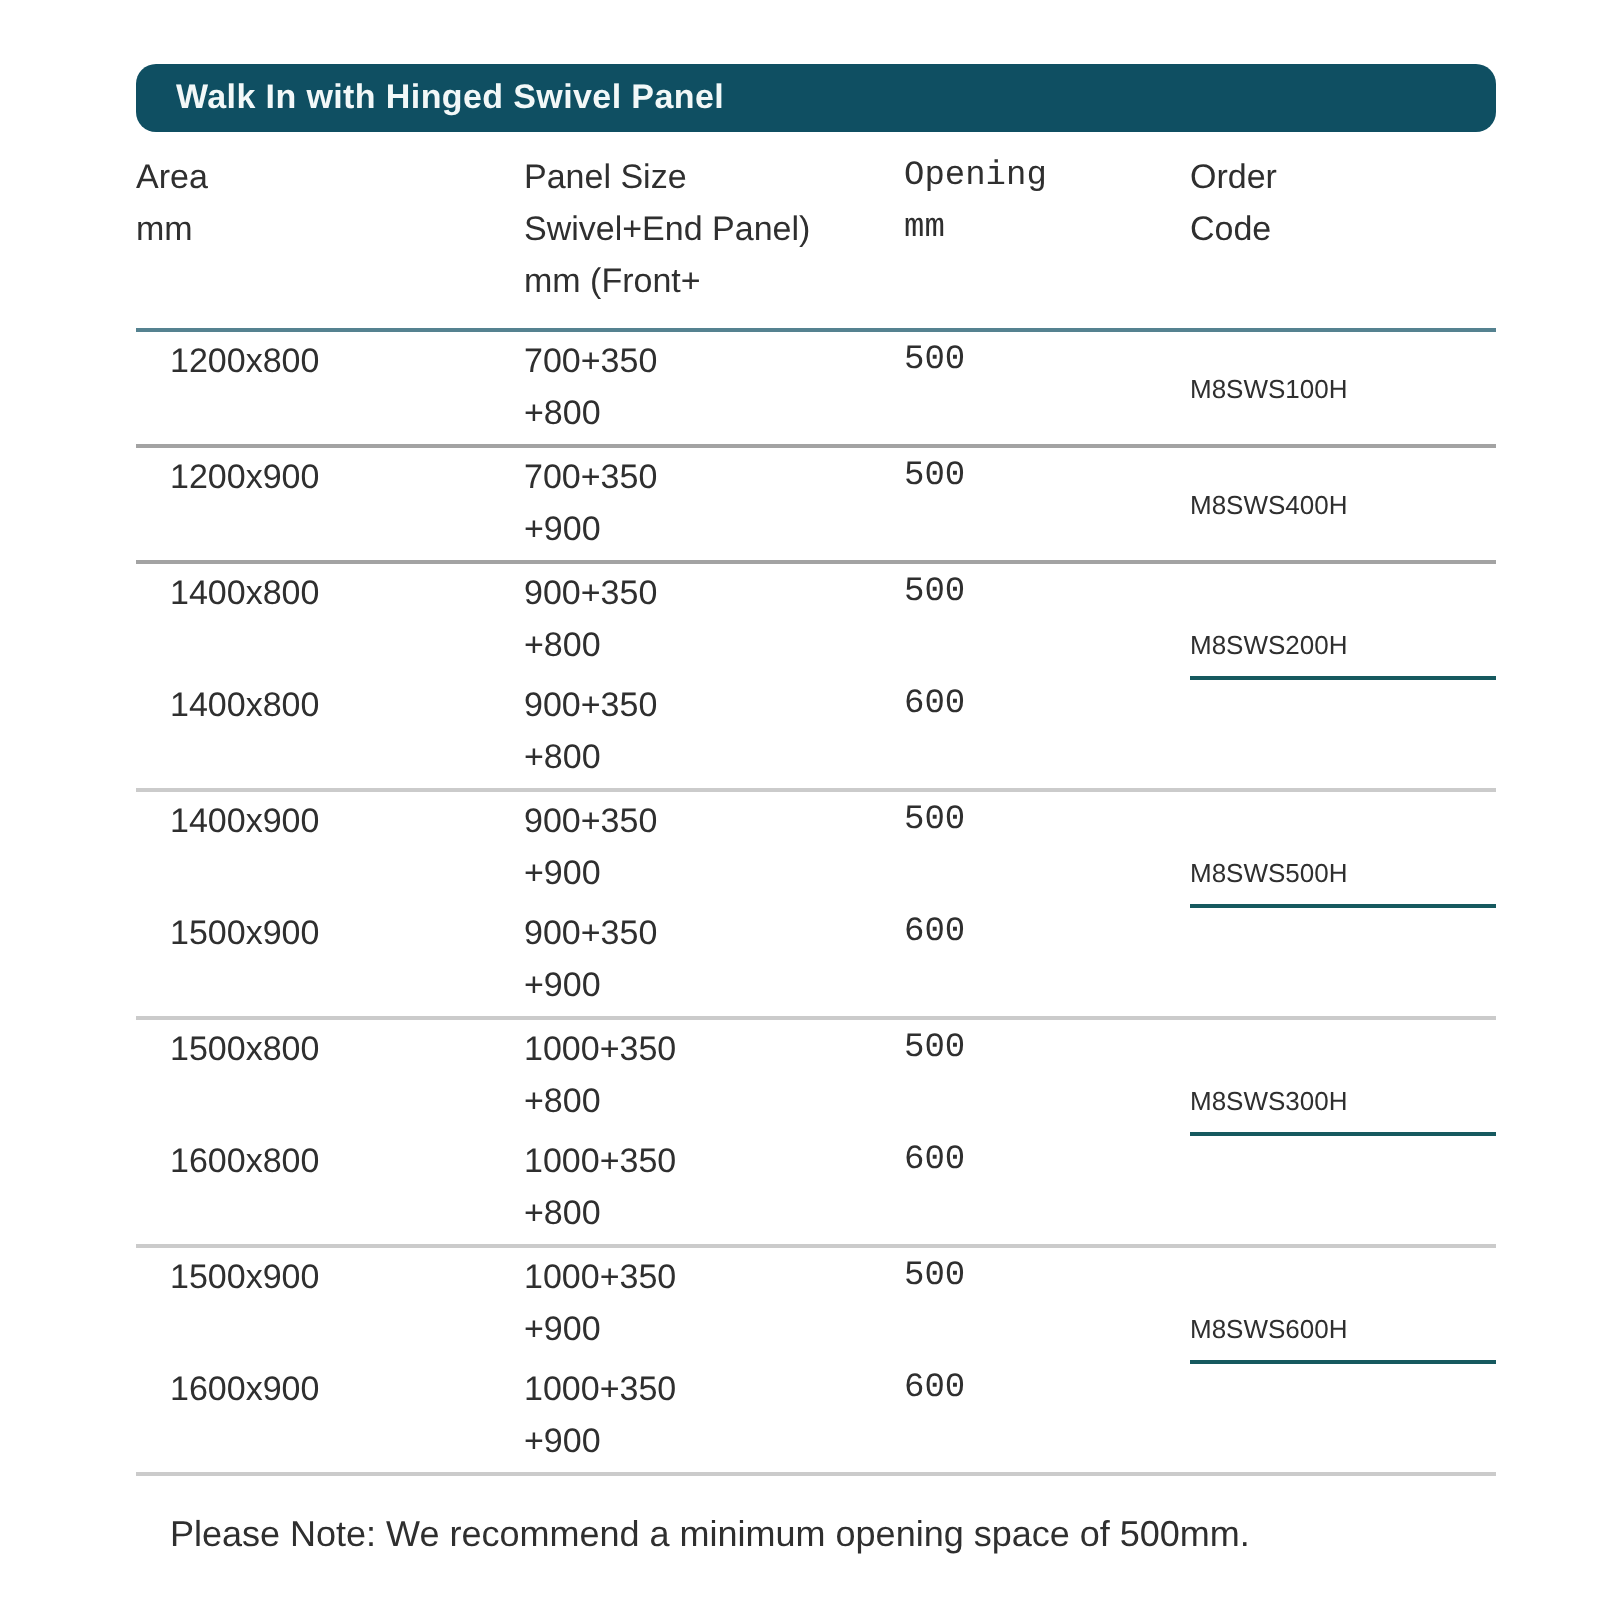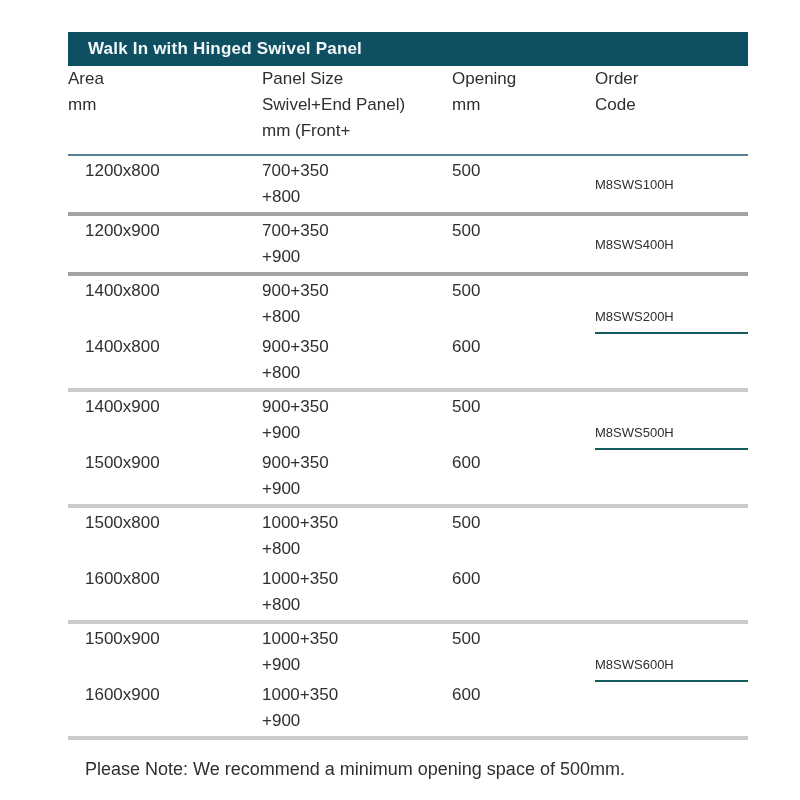--- a/index.html
+++ b/index.html
@@ -7,35 +7,35 @@
     width:800px;height:800px;background:#ffffff;
     font-family:"Liberation Sans","DejaVu Sans",sans-serif;
     color:#2f2f2f;overflow:hidden;
   }
   .content{margin-left:68px;width:680px;}
 
   .title-band{
     margin-top:32px;height:34px;line-height:34px;
     background:#0f4f62;color:#f2f8f8;
     font-size:17px;font-weight:600;letter-spacing:.2px;
-    padding-left:20px;box-sizing:border-box;
+    padding-left:20px;box-sizing:border-box;border-radius:10px;
   }
 
   .grid{display:grid;grid-template-columns:194px 190px 143px 1fr;}
 
-  .col-head{padding-bottom:10px;}
+  .col-head{padding-top:10px;padding-bottom:10px;}
   .col-head .cell{padding:0;}
   .head-rule{height:2px;background:#558290;}
 
-  .group{border-bottom:4px solid #a3a3a3;}
+  .group{border-bottom:2px solid #a3a3a3;}
   .group:last-of-type{border-bottom:none;}
   .cell{padding:2px 0;}
   .area-cell{padding-left:17px;grid-column:1;}
   .panel-cell{grid-column:2;}
-  .opening-cell{grid-column:3;}
+  .opening-cell{grid-column:3;font-family:Liberation Mono, monospace;}
   .code-cell{
     grid-column:4;grid-row:1 / -1;
     display:flex;align-items:center;
     font-size:13px;
   }
   .r1{grid-row:1;}
   .r2{grid-row:2;}
   .line{height:26px;line-height:26px;font-size:17px;white-space:nowrap;}
   .group.has-teal{border-bottom-color:#cbcbcb;}
   .group.has-teal .code-cell{position:relative;margin-top:24px;}
@@ -169,20 +169,21 @@
     <div class="cell area-cell r2">
       <div class="line">1600x800</div>
     </div>
     <div class="cell panel-cell r2">
       <div class="line">1000+350</div>
       <div class="line">+800</div>
     </div>
     <div class="cell opening-cell r2">
       <div class="line">600</div>
     </div>
+    <div class="code-cell">M8SWS300H</div>
   </div>
 
   <div class="grid group has-teal">
     <div class="cell area-cell r1">
       <div class="line">1500x900</div>
     </div>
     <div class="cell panel-cell r1">
       <div class="line">1000+350</div>
       <div class="line">+900</div>
     </div>

